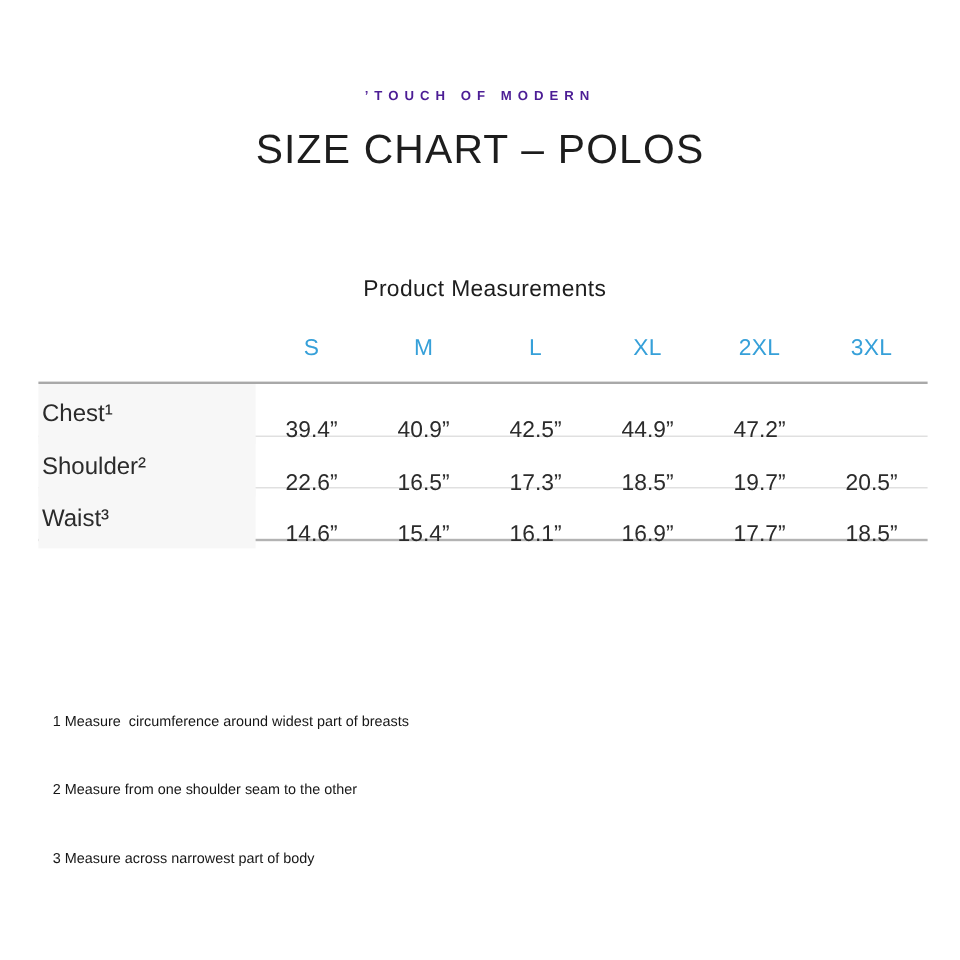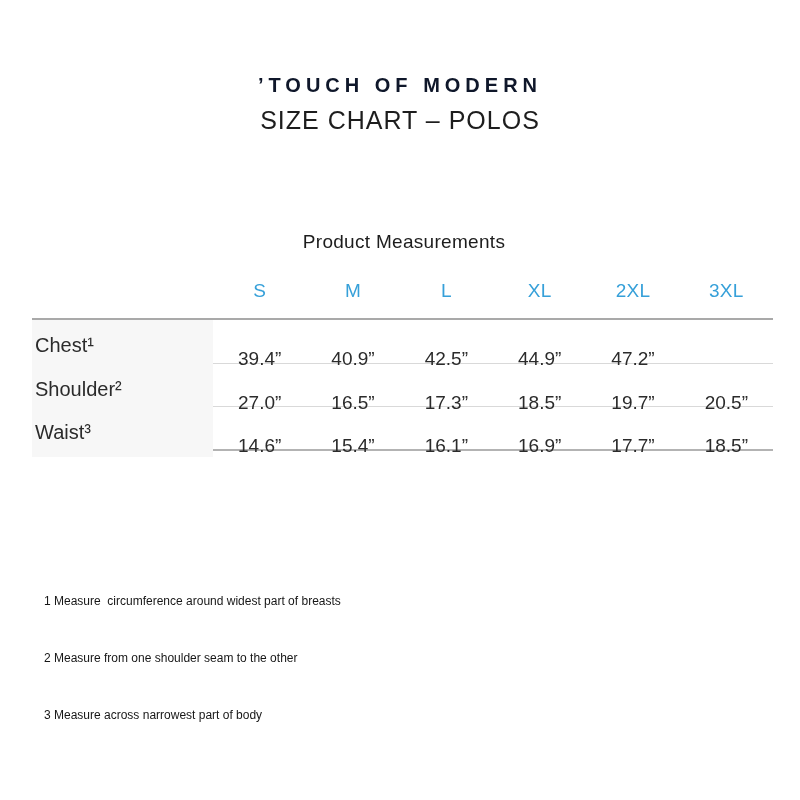--- a/index.html
+++ b/index.html
@@ -15,28 +15,28 @@
     font-family: "Liberation Sans", sans-serif;
     color: var(--ink);
     position: relative;
     overflow: hidden;
   }
   .page { position: relative; width: 800px; height: 800px; background: #ffffff; }
 
   .brand-logo {
     position: absolute; top: 74px; left: 0; width: 100%;
     text-align: center;
-    font-size: 20px; font-weight: 700;
+    font-size: 11px; font-weight: 700;
     letter-spacing: 5px;
-    color: #0f172a;
+    color: #4c1d95;
   }
   .page-title {
     position: absolute; top: 106px; left: 0; width: 100%;
     text-align: center;
-    font-size: 25px; font-weight: 400;
+    font-size: 34px; font-weight: 400;
     letter-spacing: 1px;
     color: #1d1d1d;
   }
   .table-caption {
     position: absolute; top: 231px; left: 4px; width: 100%;
     text-align: center;
     font-size: 19px; font-weight: 400;
     letter-spacing: 0.3px;
     color: #1d1d1d;
   }
@@ -122,21 +122,21 @@
       <div class="rowlabel">Chest¹</div>
       <div class="td">39.4”</div>
       <div class="td">40.9”</div>
       <div class="td">42.5”</div>
       <div class="td">44.9”</div>
       <div class="td">47.2”</div>
     </div>
 
     <div class="trow">
       <div class="rowlabel">Shoulder²</div>
-      <div class="td">27.0”</div>
+      <div class="td">22.6”</div>
       <div class="td">16.5”</div>
       <div class="td">17.3”</div>
       <div class="td">18.5”</div>
       <div class="td">19.7”</div>
       <div class="td">20.5”</div>
     </div>
 
     <div class="trow">
       <div class="rowlabel">Waist³</div>
       <div class="td">14.6”</div>

